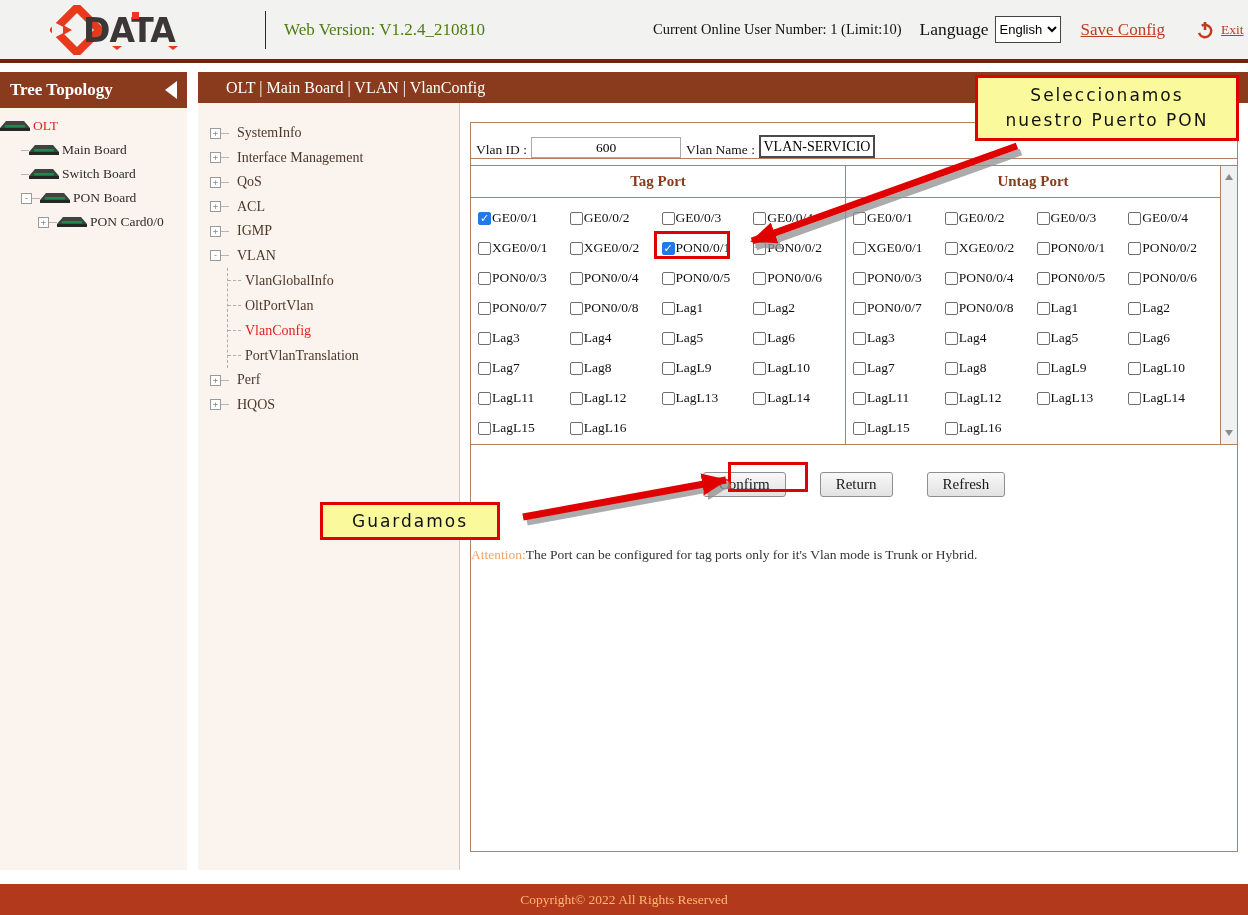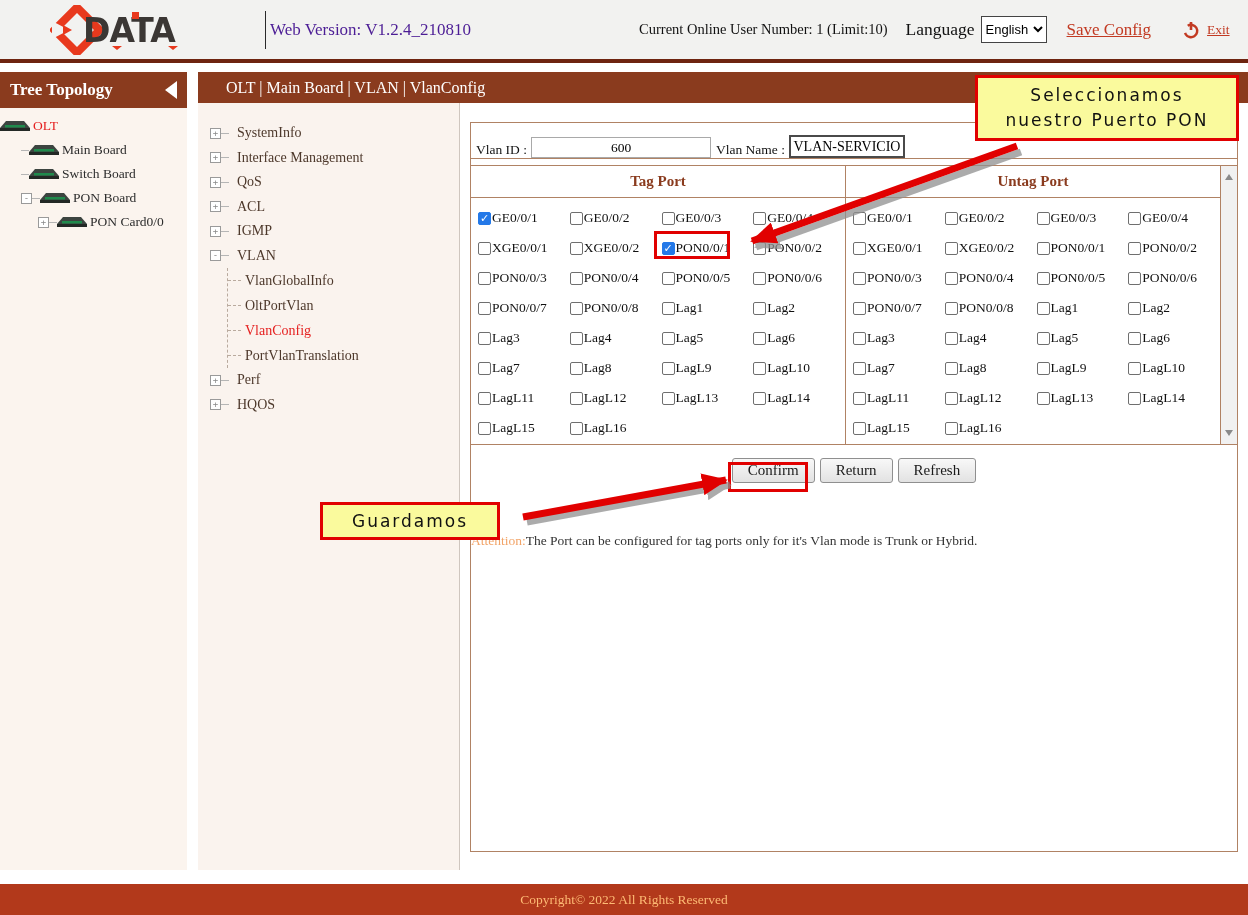--- a/index.html
+++ b/index.html
@@ -6,21 +6,21 @@
   html,body { width:1248px; height:915px; }
   body { font-family:"Liberation Serif", serif; background:#fff; position:relative; overflow:hidden; }
   .page { position:relative; width:1248px; height:915px; background:#fff; }
 
   
   .header { position:absolute; left:0; top:0; width:1248px; height:63px;
             background:#f2f2f0; border-bottom:4px solid #6e2410;
             display:flex; align-items:center; }
   .logo { margin-left:50px; width:150px; height:50px; }
   .hdr-divider { width:1px; height:38px; background:#2a2a2a; margin-left:65px; }
-  .web-version { margin-left:4px; font-size:17px; color:#4c1d95; }
+  .web-version { margin-left:18px; font-size:17px; color:#4d7c0f; }
   .online-users { margin-left:168px; font-size:14.5px; color:#111; }
   .lang-label { margin-left:18px; font-size:17.5px; color:#111; }
   .lang-select { margin-left:6px; width:66px; height:27px; font-size:13px;
                  font-family:"Liberation Sans", sans-serif; border:1px solid #444; background:#fff; }
   .save-config { margin-left:20px; font-size:17px; color:#c23a22; text-decoration:underline; cursor:pointer; }
   .power-wrap { margin-left:30px; display:flex; align-items:center; }
   .exit-link { margin-left:6px; font-size:13.5px; color:#c23a22; text-decoration:underline; cursor:pointer; }
 
   
   .sidebar { position:absolute; left:0; top:72px; width:187px; height:798px; background:#fbf4ee; }
@@ -50,21 +50,21 @@
   .menu-child { height:25px; display:flex; align-items:center; cursor:pointer; }
   .menu-child .dash { width:13px; border-top:1px dashed #b9aa9e; margin-right:4px; }
   .menu-child .lbl.active { color:#e51f1f; }
 
   
   .content { position:absolute; left:461px; top:103px; width:787px; height:767px; background:#fff; }
   .panel { position:absolute; left:9px; top:19px; width:768px; height:730px; border:1px solid #b08264; }
   .form-row { height:36px; border-bottom:1px solid #b08264; display:flex; align-items:flex-end;
               font-size:13.5px; color:#111; }
   .form-row .flabel { margin-left:5px; }
-  .vlan-id-input { margin-left:4px; width:180px; height:21px; border:1px solid #a9a9a9;
+  .vlan-id-input { margin-left:4px; width:150px; height:21px; border:1px solid #a9a9a9;
                    text-align:center; font-size:13.5px; font-family:"Liberation Serif", serif; }
   .flabel2 { margin-left:42px; }
   .vlan-name-input { margin-left:4px; width:116px; height:23px; border:2px solid #4a4a4a;
                      text-align:center; font-size:14px; font-family:"Liberation Serif", serif; }
   .tables { margin-top:6px; display:flex; border-top:1px solid #b08264; border-bottom:1px solid #b08264; }
   .ptable { width:375px; border-right:1px solid #b08264; }
   .ptable-head { height:32px; border-bottom:1px solid #b08264; display:flex; align-items:center;
                  justify-content:center; font-weight:bold; font-size:15px; color:#8a3b1e; }
   .pgrid { display:grid; grid-template-columns:repeat(4,1fr); padding:5px 0 1px 7px; }
   .pcell { height:30px; display:flex; align-items:center; }
@@ -72,21 +72,21 @@
         display:inline-flex; align-items:center; justify-content:center; flex:0 0 auto; cursor:pointer; }
   .cb.checked { background:#2479e8; border-color:#2479e8; }
   .cb.checked::after { content:"✓"; color:#fff; font-size:11px; font-weight:bold;
                        font-family:"DejaVu Sans", sans-serif; line-height:11px; }
   .pcell .plabel { font-size:13.5px; color:#111; margin-left:1px; }
   .vscroll { width:16px; background:#f1f1f1; position:relative; }
   .vs-up, .vs-down { position:absolute; left:4px; width:0; height:0; }
   .vs-up { top:8px; border-left:4px solid transparent; border-right:4px solid transparent; border-bottom:6px solid #8a8a8a; }
   .vs-down { bottom:8px; border-left:4px solid transparent; border-right:4px solid transparent; border-top:6px solid #8a8a8a; }
 
-  .btn-row { margin-top:13px; display:flex; justify-content:center; gap:5px;align-items:center; }
+  .btn-row { margin-top:27px; display:flex; justify-content:center; gap:34px;align-items:center; }
   .btn { height:25px; padding:0 15px; font-size:15px; font-family:"Liberation Serif", serif;
          background:linear-gradient(#f8f8f8,#e2e2e2); border:1px solid #8f8f8f; border-radius:3px;
          color:#1a1a1a; cursor:pointer; }
   .attention { margin-top:50px; text-align:left; font-size:13.5px; color:#333; }
   .attention .att-prefix { color:#f2a468; }
 
   
   .footer { position:absolute; left:0; top:884px; width:1248px; height:31px; background:#b2391b;
             display:flex; align-items:center; justify-content:center; font-size:13.5px; color:#fdba74; }
 

